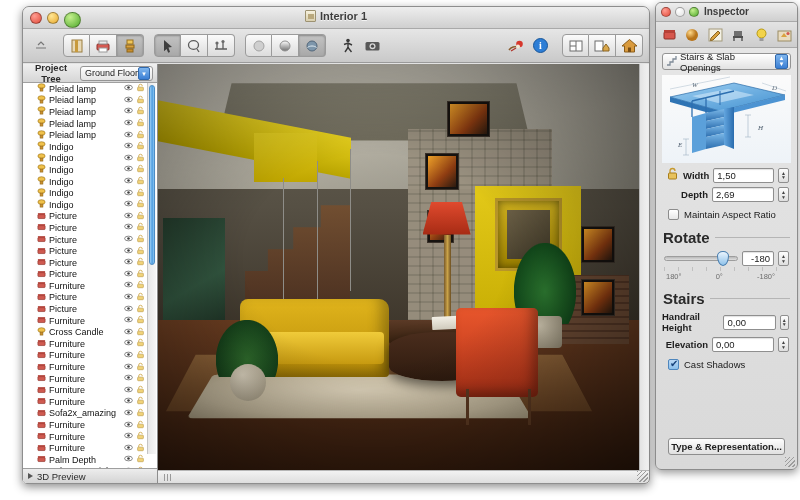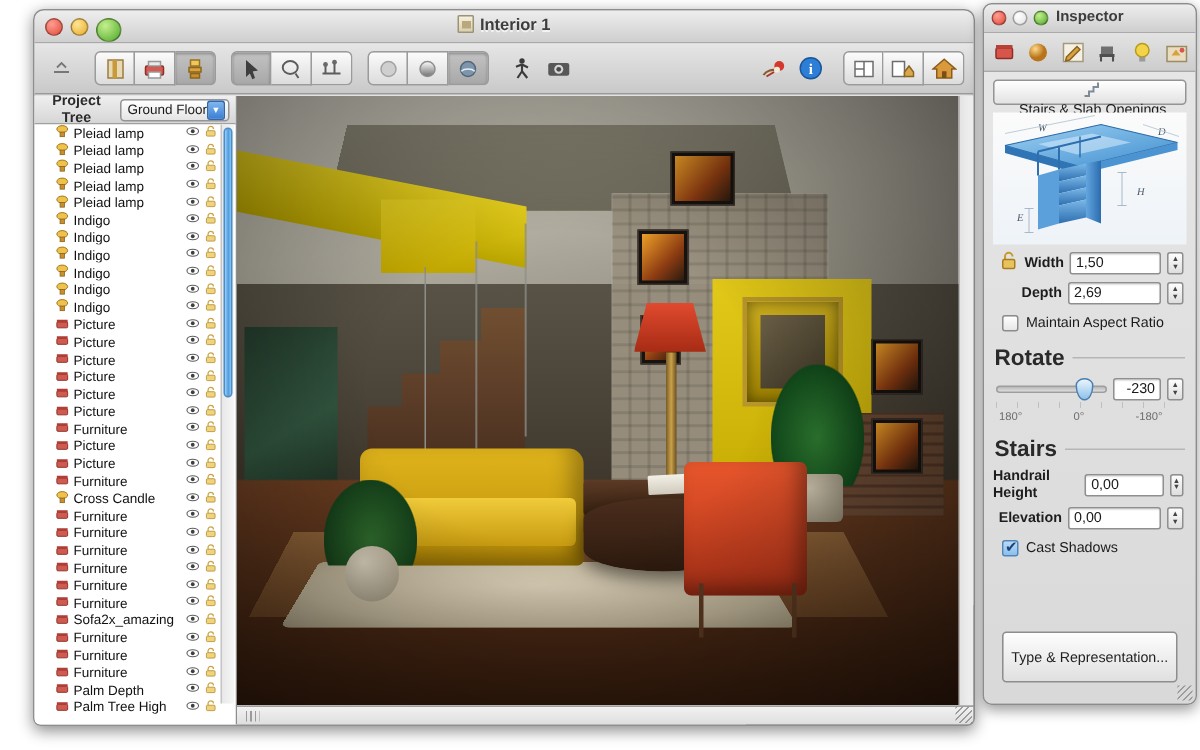--- a/index.html
+++ b/index.html
@@ -243,21 +243,20 @@
   .ins-tabs{
     height:26px; display:flex; align-items:center; justify-content:center; gap:4px;
     background:linear-gradient(#e3e3e3,#cdcdcd); border-bottom:1px solid #a8a8a8;
   }
   .itab{ width:19px; height:19px; display:flex; align-items:center; justify-content:center; }
   .ins-popup{
     margin:5px 6px; height:17px; display:flex; align-items:center;
     background:linear-gradient(#ffffff,#e2e2e2);
     border:1px solid #949494; border-radius:3px; padding:0 2px 0 3px;
     font-size:9.5px;
-    flex-direction:column;
   }
   .ins-popup .t{ flex:1; padding-left:3px; }
   .ins-popup .arw{
     width:13px; height:15px; border-radius:2px;
     background:linear-gradient(#7fb6ee,#3b7fd4); border:1px solid #2f68ad;
     display:flex; flex-direction:column; align-items:center; justify-content:center;
     color:#fff; font-size:6px; line-height:.9;
   }
   .diagram{ margin:0 6px; height:88px; position:relative;
     background:linear-gradient(#fbfbfb,#eef3f8); overflow:hidden; }
@@ -290,24 +289,24 @@
   .track{ flex:1; height:5px; border-radius:3px;
     background:linear-gradient(#b9b9b9,#dedede); border:1px solid #9d9d9d; position:relative; }
   .knob{ position:absolute; left:72%; top:-6px; width:12px; height:15px;
     background:linear-gradient(#eaf4fd,#8fc2ea); border:1px solid #4a7fb0;
     border-radius:6px 6px 50% 50%/5px 5px 70% 70%; }
   .degrow{ display:flex; justify-content:space-between; margin:1px 22px 0 10px;
     font-size:7.5px; color:#6d6d6d; }
   .ticks{ margin:1px 8px 0 8px; height:4px;
     background:repeating-linear-gradient(90deg,#aaa 0 1px,transparent 1px 14px); opacity:.6; }
   .bottombtn{
-    position:absolute; left:12px; right:12px; bottom:14px; height:34px;
+    position:absolute; left:12px; right:12px; bottom:14px; height:17px;
     background:linear-gradient(#fdfdfd,#e0e0e0); border:1px solid #8d8d8d;
     border-radius:3px; display:flex; align-items:center; justify-content:center;
-    font-size:9.5px; color:#1f1f1f;
+    font-size:9.5px; color:#1f1f1f;font-weight:bold;
   }
   .ins-resizer{
     position:absolute; right:2px; bottom:2px; width:10px; height:10px;
     background:repeating-linear-gradient(135deg,#9c9c9c 0 1px,transparent 1px 3px);
   }
 </style>
 </head>
 <body>
 
 <div id="main-window">
@@ -977,20 +976,24 @@
             <span><svg class="lock" viewBox="0 0 10 10">
                 <path d="M3 4.6V3.4a2 2 0 014 0" stroke="#c79a2e" stroke-width=".9" fill="none"></path>
                 <rect x="1.8" y="4.6" width="6.4" height="4" rx=".8" fill="#f0cf6b" stroke="#a87e1c" stroke-width=".6"></rect>
               </svg></span>
           </div>
           <div class="tscroll">
           <div class="tthumb"></div>
         </div>
       </div>
 
+      <div class="tree-foot">
+        <span class="tri"></span>
+        <span>3D Preview</span>
+      </div>
     </div>
 
     <div id="viewport">
       <div id="scene">
         <div class="ly bgwall"></div>
         <div class="ly loft"></div>
         <div class="ly ceil"></div>
         <div class="ly ceil-in"></div>
         <div class="ly ybeam"></div>
         <div class="ly ywall2"></div>
@@ -1183,21 +1186,21 @@
 
   <div class="sechead">
     <span class="s">Rotate</span>
     <span class="ln"></span>
   </div>
 
   <div class="slider">
     <div class="track">
       <div class="knob"></div>
     </div>
-    <div class="tfield" style="width:32px;text-align:right">-230</div>
+    <div class="tfield" style="width:32px;text-align:right">-180</div>
     <div class="stepper">▲<br>▼</div>
   </div>
   <div class="ticks"></div>
   <div class="degrow">
     <span>180°</span>
     <span>0°</span>
     <span>-180°</span>
   </div>
 
   <div class="sechead">

